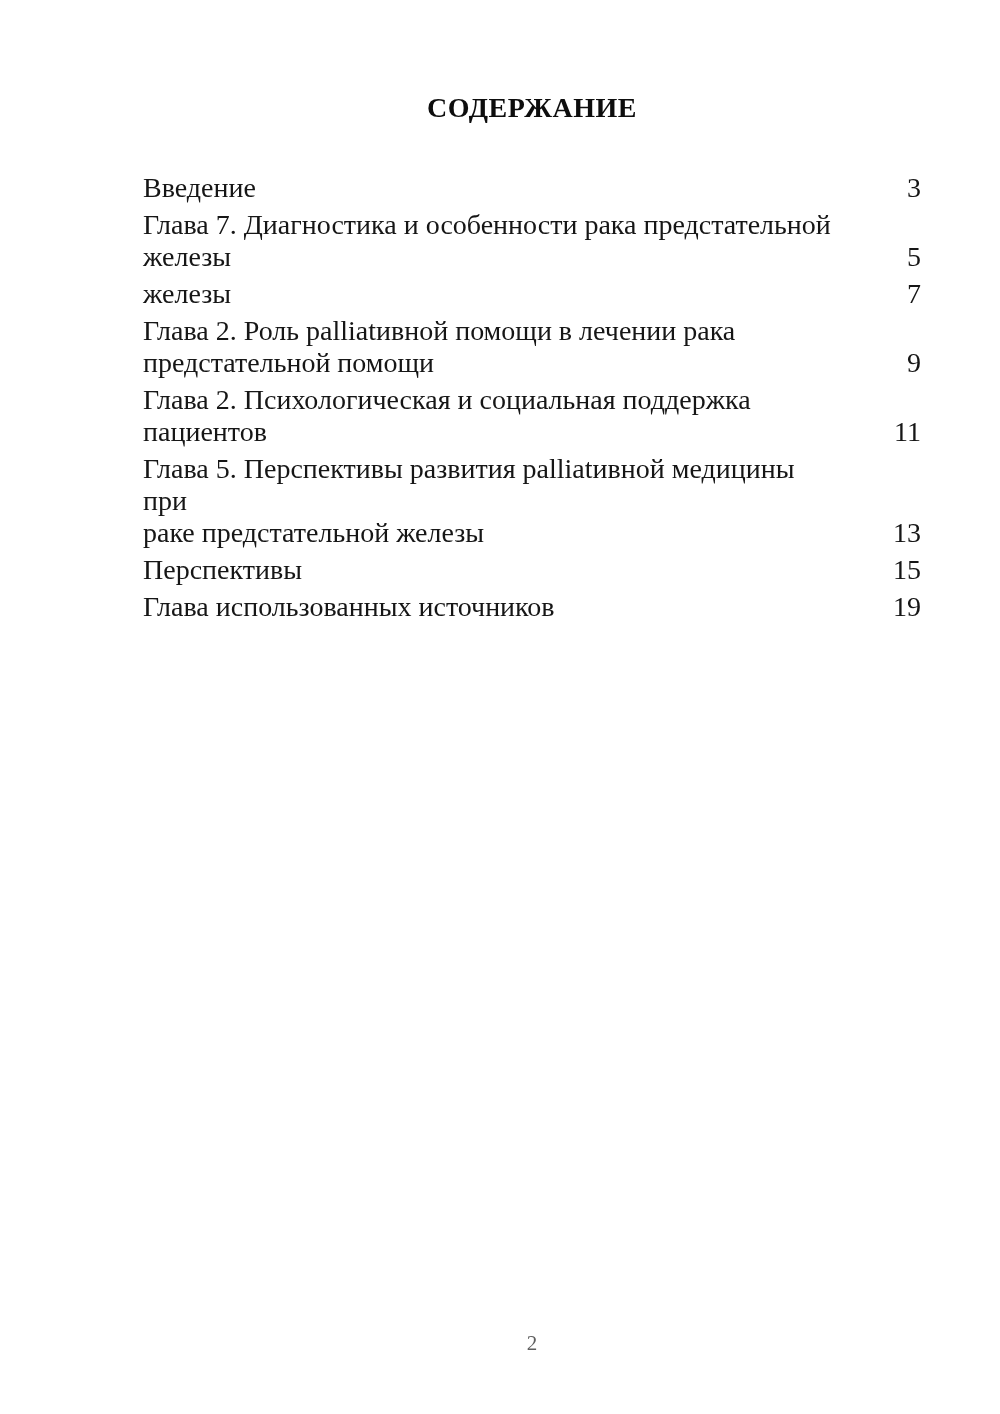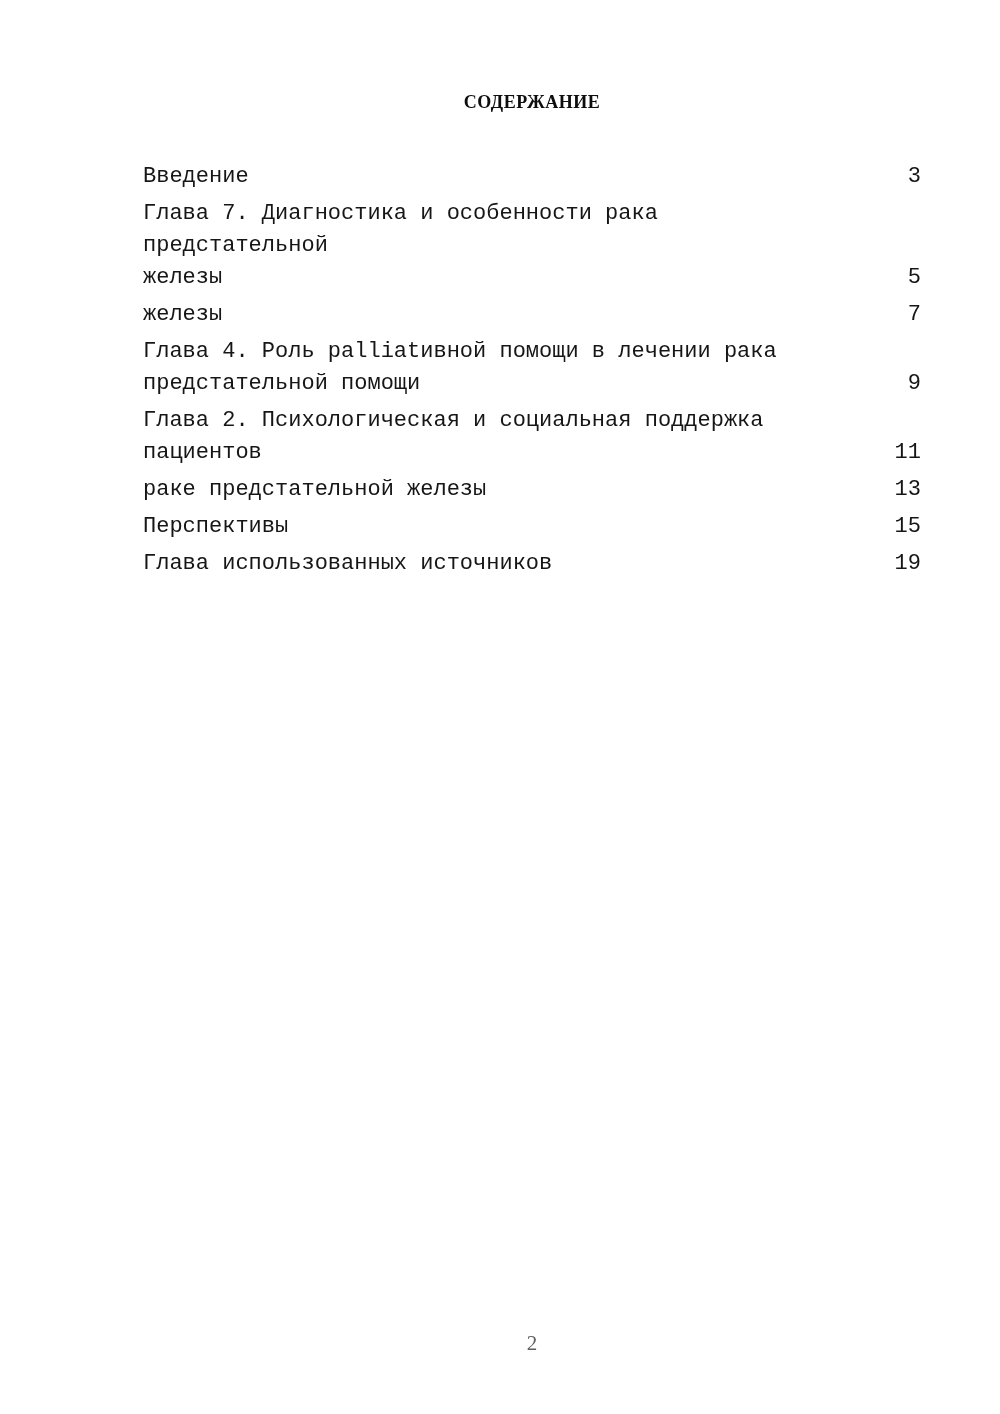--- a/index.html
+++ b/index.html
@@ -18,29 +18,28 @@
   }
   .content {
     position: absolute;
     left: 143px;
     top: 92px;
     width: 778px;
   }
   .doc-title {
     margin: 0 0 48px 0;
     text-align: center;
-    font-size: 18px;
+    font-size: 28px;
     font-weight: bold;
     letter-spacing: 0.5px;
     color: #0d0d0d;
   }
   .toc {
-    font-size: 22px;
+    font-size: 28px;
     line-height: 32px;
-    font-family: Liberation Mono, monospace;
   }
   .toc-row {
     display: flex;
     justify-content: space-between;
     align-items: flex-end;
     margin-bottom: 5px;
   }
   .toc-label {
     max-width: 690px;
   }
@@ -89,35 +88,36 @@
 
       <div class="toc-row">
         <div class="toc-label">
           <span class="toc-line">железы</span>
         </div>
         <div class="toc-page">7</div>
       </div>
 
       <div class="toc-row">
         <div class="toc-label">
-          <span class="toc-line">Глава 4. Роль palliatивной помощи в лечении рака</span>
+          <span class="toc-line">Глава 2. Роль palliatивной помощи в лечении рака</span>
           <span class="toc-line">предстательной помощи</span>
         </div>
         <div class="toc-page">9</div>
       </div>
 
       <div class="toc-row">
         <div class="toc-label">
           <span class="toc-line">Глава 2. Психологическая и социальная поддержка пациентов</span>
         </div>
         <div class="toc-page">11</div>
       </div>
 
       <div class="toc-row">
         <div class="toc-label">
+          <span class="toc-line">Глава 5. Перспективы развития palliatивной медицины при</span>
           <span class="toc-line">раке предстательной железы</span>
         </div>
         <div class="toc-page">13</div>
       </div>
 
       <div class="toc-row">
         <div class="toc-label">
           <span class="toc-line">Перспективы</span>
         </div>
         <div class="toc-page">15</div>

